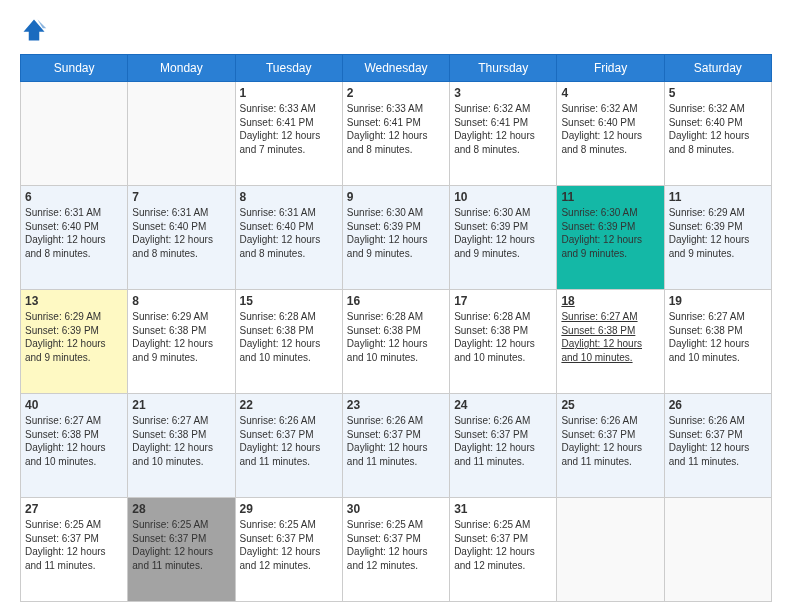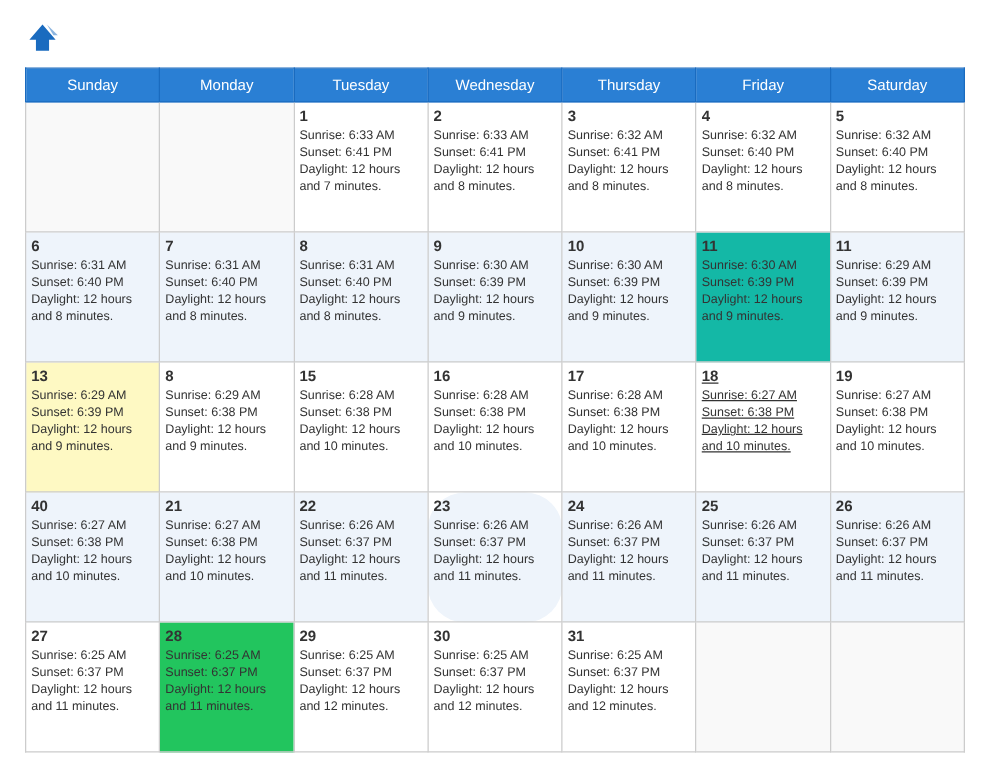--- a/index.html
+++ b/index.html
@@ -276,21 +276,21 @@
             <div class="day-info">Sunrise: 6:27 AM
 Sunset: 6:38 PM
 Daylight: 12 hours and 10 minutes.</div>
           </td>
           <td style="background: rgb(238, 244, 251);">
             <span class="day-number">22</span>
             <div class="day-info">Sunrise: 6:26 AM
 Sunset: 6:37 PM
 Daylight: 12 hours and 11 minutes.</div>
           </td>
-          <td style="background: rgb(238, 244, 251); border-radius: 30px;">
+          <td style="background: rgb(238, 244, 251);">
             <span class="day-number">23</span>
             <div class="day-info">Sunrise: 6:26 AM
 Sunset: 6:37 PM
 Daylight: 12 hours and 11 minutes.</div>
           </td>
           <td style="background: rgb(238, 244, 251); margin-top: 21px;">
             <span class="day-number">24</span>
             <div class="day-info">Sunrise: 6:26 AM
 Sunset: 6:37 PM
 Daylight: 12 hours and 11 minutes.</div>
@@ -308,21 +308,21 @@
 Daylight: 12 hours and 11 minutes.</div>
           </td>
         </tr>
         <tr>
           <td style="background: rgb(255, 255, 255);">
             <span class="day-number">27</span>
             <div class="day-info">Sunrise: 6:25 AM
 Sunset: 6:37 PM
 Daylight: 12 hours and 11 minutes.</div>
           </td>
-          <td style="background: #22c55e;">
+          <td style="background: #a3a3a3;">
             <span class="day-number">28</span>
             <div class="day-info">Sunrise: 6:25 AM
 Sunset: 6:37 PM
 Daylight: 12 hours and 11 minutes.</div>
           </td>
           <td style="background: rgb(255, 255, 255);">
             <span class="day-number">29</span>
             <div class="day-info">Sunrise: 6:25 AM
 Sunset: 6:37 PM
 Daylight: 12 hours and 12 minutes.</div>

